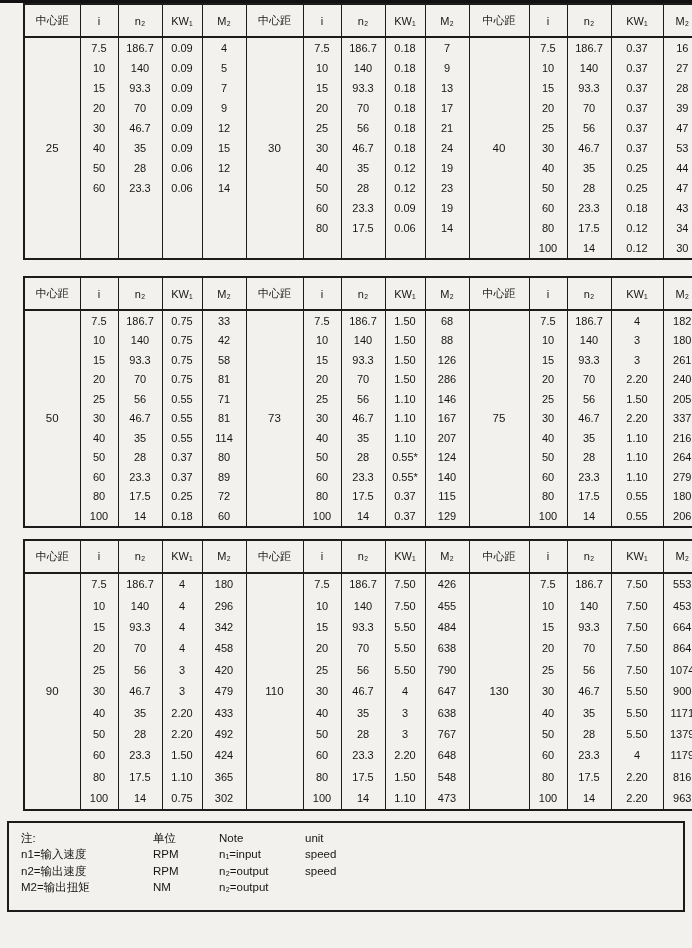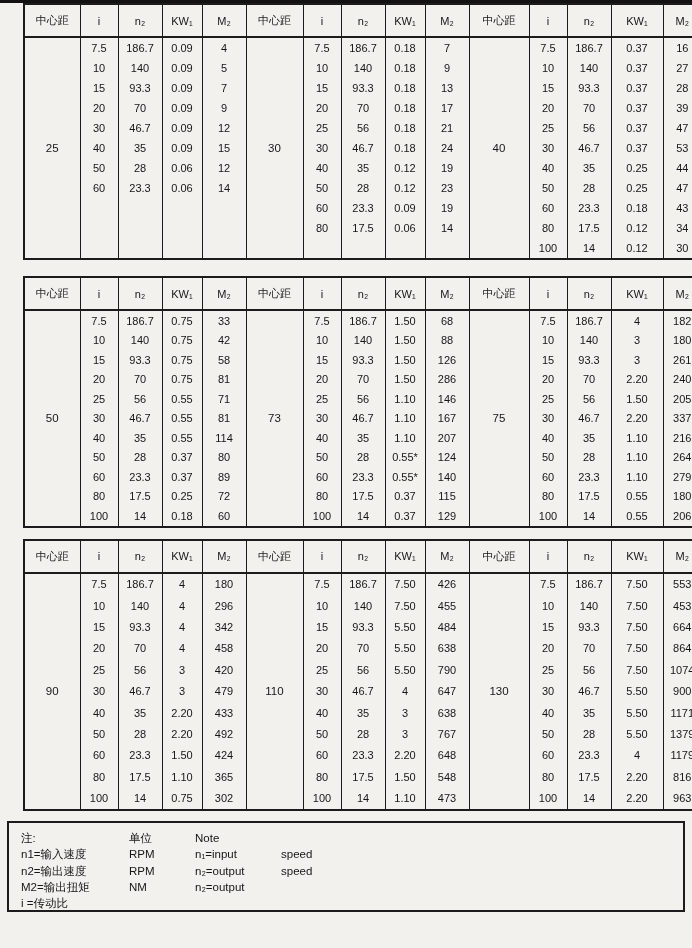--- a/index.html
+++ b/index.html
@@ -46,21 +46,21 @@
   .notes{
     margin:10px 7px 0;
     border:2px solid #1c1c1c;
     height:80px;
     padding:7px 0 0 12px;
     font-size:11.5px;
     color:#161616;
   }
   .note-row{display:flex;line-height:16.4px;}
   .note-c1{width:108px;}
-  .note-c2{width:66px;}
+  .note-c2{width:66px;margin-left:24px;}
   .note-c3{width:86px;}
   .note-c4{flex:1;}
 </style>
 </head>
 <body>
 
 <div class="page">
   <div class="top-rule"></div>
 
   <div class="tables">
@@ -655,38 +655,33 @@
           </tr>
         </tbody>
       </table>
   </div>
 
   <div class="notes">
       <div class="note-row">
         <span class="note-c1">注:</span>
         <span class="note-c2">单位</span>
         <span class="note-c3">Note</span>
+        <span class="note-c4">unit</span>
       </div>
       <div class="note-row">
         <span class="note-c1">n1=输入速度</span>
         <span class="note-c2">RPM</span>
         <span class="note-c3">n₁=input</span>
         <span class="note-c4">speed</span>
       </div>
       <div class="note-row">
         <span class="note-c1">n2=输出速度</span>
         <span class="note-c2">RPM</span>
         <span class="note-c3">n₂=output</span>
         <span class="note-c4">speed</span>
       </div>
       <div class="note-row">
         <span class="note-c1">M2=输出扭矩</span>
         <span class="note-c2">NM</span>
         <span class="note-c3">n₂=output</span>
       </div>
-      <div class="note-row">
-        <span class="note-c1">i =传动比</span>
-        <span class="note-c2"></span>
-        <span class="note-c3"></span>
-        <span class="note-c4"></span>
-      </div>
     </div>
 </div>
 
 </body></html>

